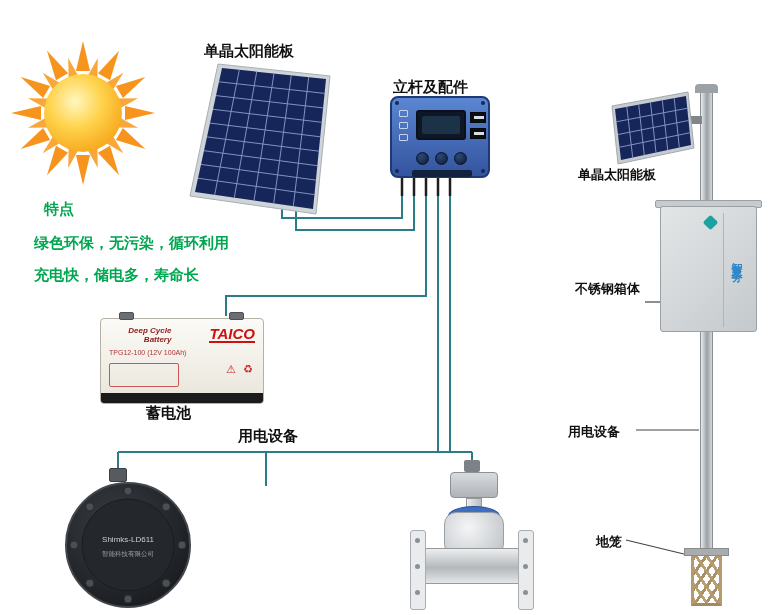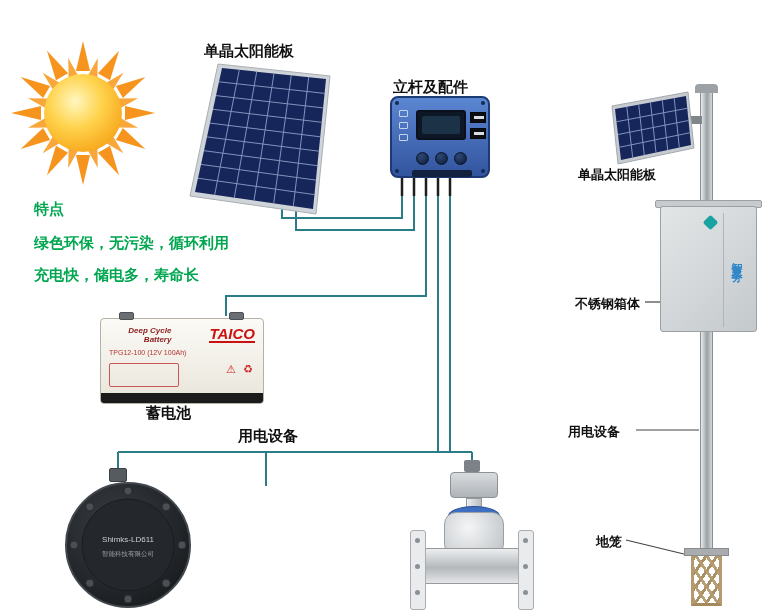--- a/index.html
+++ b/index.html
@@ -152,25 +152,25 @@
       <polygon points="75,18 70,38 80,38" transform="rotate(345 75 75)"></polygon>
     </g>
     <circle cx="75" cy="75" r="39" fill="url(#sunbody)"></circle>
   </svg>
 
   <div class="lbl" style="left:204px;top:42px">单晶太阳能板</div>
   <div class="lbl" style="left:393px;top:78px">立杆及配件</div>
   <div class="lbl" style="left:146px;top:404px">蓄电池</div>
   <div class="lbl" style="left:238px;top:427px">用电设备</div>
   <div class="lbl-sm" style="left:578px;top:166px">单晶太阳能板</div>
-  <div class="lbl-sm" style="left:575px;top:295px">不锈钢箱体</div>
+  <div class="lbl-sm" style="left:575px;top:280px">不锈钢箱体</div>
   <div class="lbl-sm" style="left:568px;top:423px">用电设备</div>
   <div class="lbl-sm" style="left:596px;top:533px">地笼</div>
 
-  <div class="feature" style="left:34px;top:200px">特点</div>
+  <div class="feature" style="left:44px;top:200px">特点</div>
   <div class="feature" style="left:34px;top:234px">绿色环保，无污染，循环利用</div>
   <div class="feature" style="left:34px;top:266px">充电快，储电多，寿命长</div>
 
   <svg class="abs" style="left:188px;top:56px" width="150" height="162" viewBox="0 0 150 162">
     <polygon points="30,8 142,20 128,158 2,140" fill="#cfd4d9" stroke="#a9afb5"></polygon>
     <polygon points="34,12 138,23 125,153 7,136" fill="#16265a"></polygon>
     <g stroke="#8ba0c9" stroke-width="1" opacity="0.9">
       <line x1="51.3" y1="13.8" x2="26.7" y2="138.8"></line>
       <line x1="68.7" y1="15.7" x2="46.3" y2="141.7"></line>
       <line x1="86" y1="17.5" x2="66" y2="144.5"></line>

